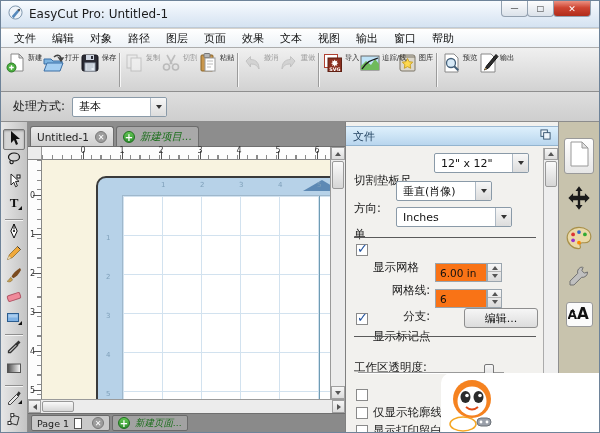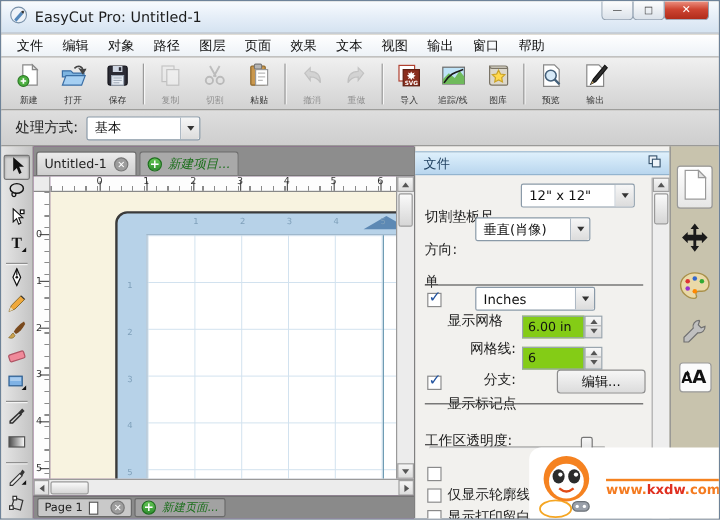--- a/index.html
+++ b/index.html
@@ -18,21 +18,21 @@
   .wbtn.close{width:38px;background:linear-gradient(#ec9181,#ce4532 45%,#b02c1a);color:#fff;font-size:9px;font-weight:bold;}
   
   .menubar{position:absolute;left:0;top:28px;right:0;height:19px;
     background:linear-gradient(#ffffff,#edf2f7);border-bottom:1px solid #adadad;
     display:flex;align-items:center;padding-left:5px;}
   .mitem{font-size:11px;color:#111;padding:0 8px;line-height:19px;}
   
   .toolbar{position:absolute;left:0;top:47px;right:0;height:44px;
     background:linear-gradient(#f0f0f0,#d2d2d2);border-bottom:1px solid #8f8f8f;
     display:flex;align-items:flex-start;padding:2px 2px 0 4px;}
-  .tbtn{width:37px;display:flex;flex-direction:column;align-items:center;padding-top:2px;border-radius:3px;}
+  .tbtn{width:37px;display:flex;flex-direction:row;align-items:flex-start;padding-top:2px;border-radius:3px;}
   .tbtn svg{width:22px;height:22px;}
   .tbtn .lbl{font-size:8px;color:#333;margin-top:0;white-space:nowrap;transform:scale(.92);}
   .tbtn.disabled{opacity:.45;filter:grayscale(1);}
   .tsep{width:1px;height:34px;background:#9b9b9b;margin:3px 3px 0 3px;box-shadow:1px 0 0 #f6f6f6;}
   
   .optionsbar{position:absolute;left:0;top:91px;right:0;height:30px;
     background:linear-gradient(#dedede,#cecece);border-bottom:1px solid #8c8c8c;
     display:flex;align-items:center;padding-left:12px;font-size:12px;color:#222;}
   .combo{height:20px;background:#fff;border:1px solid #8a9aa8;border-radius:2px;position:relative;
     display:flex;align-items:center;padding:0 20px 0 6px;font-size:11px;color:#111;white-space:nowrap;}
@@ -104,21 +104,21 @@
   
   .panel{position:absolute;left:344px;top:121px;width:213px;bottom:0;background:#f2f1ee;border-left:1px solid #808080;}
   .panel-header{position:absolute;left:0;top:4px;right:0;height:20px;
     background:linear-gradient(#def0fc,#b9d6ee);border-top:1px solid #9ab8d2;border-bottom:1px solid #93b4cf;
     display:flex;align-items:center;padding:0 7px;font-size:11px;color:#1c3d5c;}
   .collapse-ic{margin-left:auto;}
   .plabel{position:absolute;font-size:11.5px;color:#1a1a1a;white-space:nowrap;margin-top:16px;}
   .psep-h{position:absolute;left:8px;right:22px;height:1px;background:#5a5a5a;}
   .cb{position:absolute;width:12px;height:12px;background:#fff;border:1px solid #8a8a8a;}
   .cb.checked::after{content:"✓";position:absolute;left:0;top:-4px;font-size:13px;color:#21529e;font-weight:bold;}
-  .spinbox{position:absolute;height:19px;width:52px;background:#84cc16;border:1px solid #9aa5ae;
+  .spinbox{position:absolute;height:19px;width:52px;background:#f97316;border:1px solid #9aa5ae;
     font-size:10.5px;color:#111;padding:0 4px;font-family:"DejaVu Sans","Liberation Sans",sans-serif;}
   .spinner{position:absolute;width:15px;height:19px;border:1px solid #9aa5ae;background:linear-gradient(#f7f7f7,#dadada);}
   .spinner .half{height:8px;display:flex;align-items:center;justify-content:center;border-bottom:1px solid #b5b5b5;}
   .spinner .half:last-child{border-bottom:none;}
   .btn{position:absolute;height:20px;background:linear-gradient(#f6f6f6,#dcdcdc);border:1px solid #8e8e8e;
     border-radius:3px;font-size:11px;color:#111;display:flex;align-items:center;justify-content:center;}
   .slider-track{position:absolute;height:2px;background:#9a9a9a;border-bottom:1px solid #fff;}
   .slider-thumb{position:absolute;top:-8px;width:10px;height:17px;border:1px solid #777;border-radius:2px;
     background:linear-gradient(#f7f7f7,#d5d5d5);}
   .panel-scroll{position:absolute;right:0;top:26px;bottom:0;width:15px;background:#eeeeee;border-left:1px solid #ababab;}
@@ -502,21 +502,21 @@
 
     <span class="plabel" style="left:8px;top:63px;">方向:</span>
     <div class="combo" style="position:absolute;left:50px;top:59px;width:96px;">
       <span>垂直(肖像)</span>
       <span class="arrowbox">
           <span class="arrow-down"></span>
         </span>
     </div>
 
     <span class="plabel" style="left:8px;top:89px;">单</span>
-    <div class="combo" style="position:absolute;left:50px;top:85px;width:100px;margin-top:32px;">
+    <div class="combo" style="position:absolute;left:50px;top:85px;width:116px;">
       <span>Inches</span>
       <span class="arrowbox">
           <span class="arrow-down"></span>
         </span>
     </div>
 
     <div class="psep-h" style="top:115px;"></div>
 
     <span class="cb checked" style="left:10px;top:122px;"></span>
     <span class="plabel" style="left:27px;top:122px;">显示网格</span>
@@ -616,17 +616,16 @@
           <ellipse cx="18.5" cy="21" rx="5" ry="6" fill="#2b2b2b"></ellipse>
           <ellipse cx="31.5" cy="21" rx="5" ry="6" fill="#2b2b2b"></ellipse>
           <circle cx="20" cy="19.5" r="1.8" fill="#fff"></circle>
           <circle cx="33" cy="19.5" r="1.8" fill="#fff"></circle>
           <path d="M19 31q6 5 12 0" stroke="#e04b17" stroke-width="2" fill="none"></path>
           <rect x="30" y="42" width="14" height="8" rx="4" fill="#9aa0aa" stroke="#6c7278"></rect>
           <circle cx="34" cy="46" r="1.4" fill="#fff"></circle>
           <circle cx="40" cy="46" r="1.4" fill="#fff"></circle>
         </svg></span>
     <div class="wm-text">
-      <div class="wm-url"><span class="o">www.</span><span class="r">kxdw</span><span class="o">.com</span></div>
     </div>
   </div>
 
 </div>
 
 </body></html>

